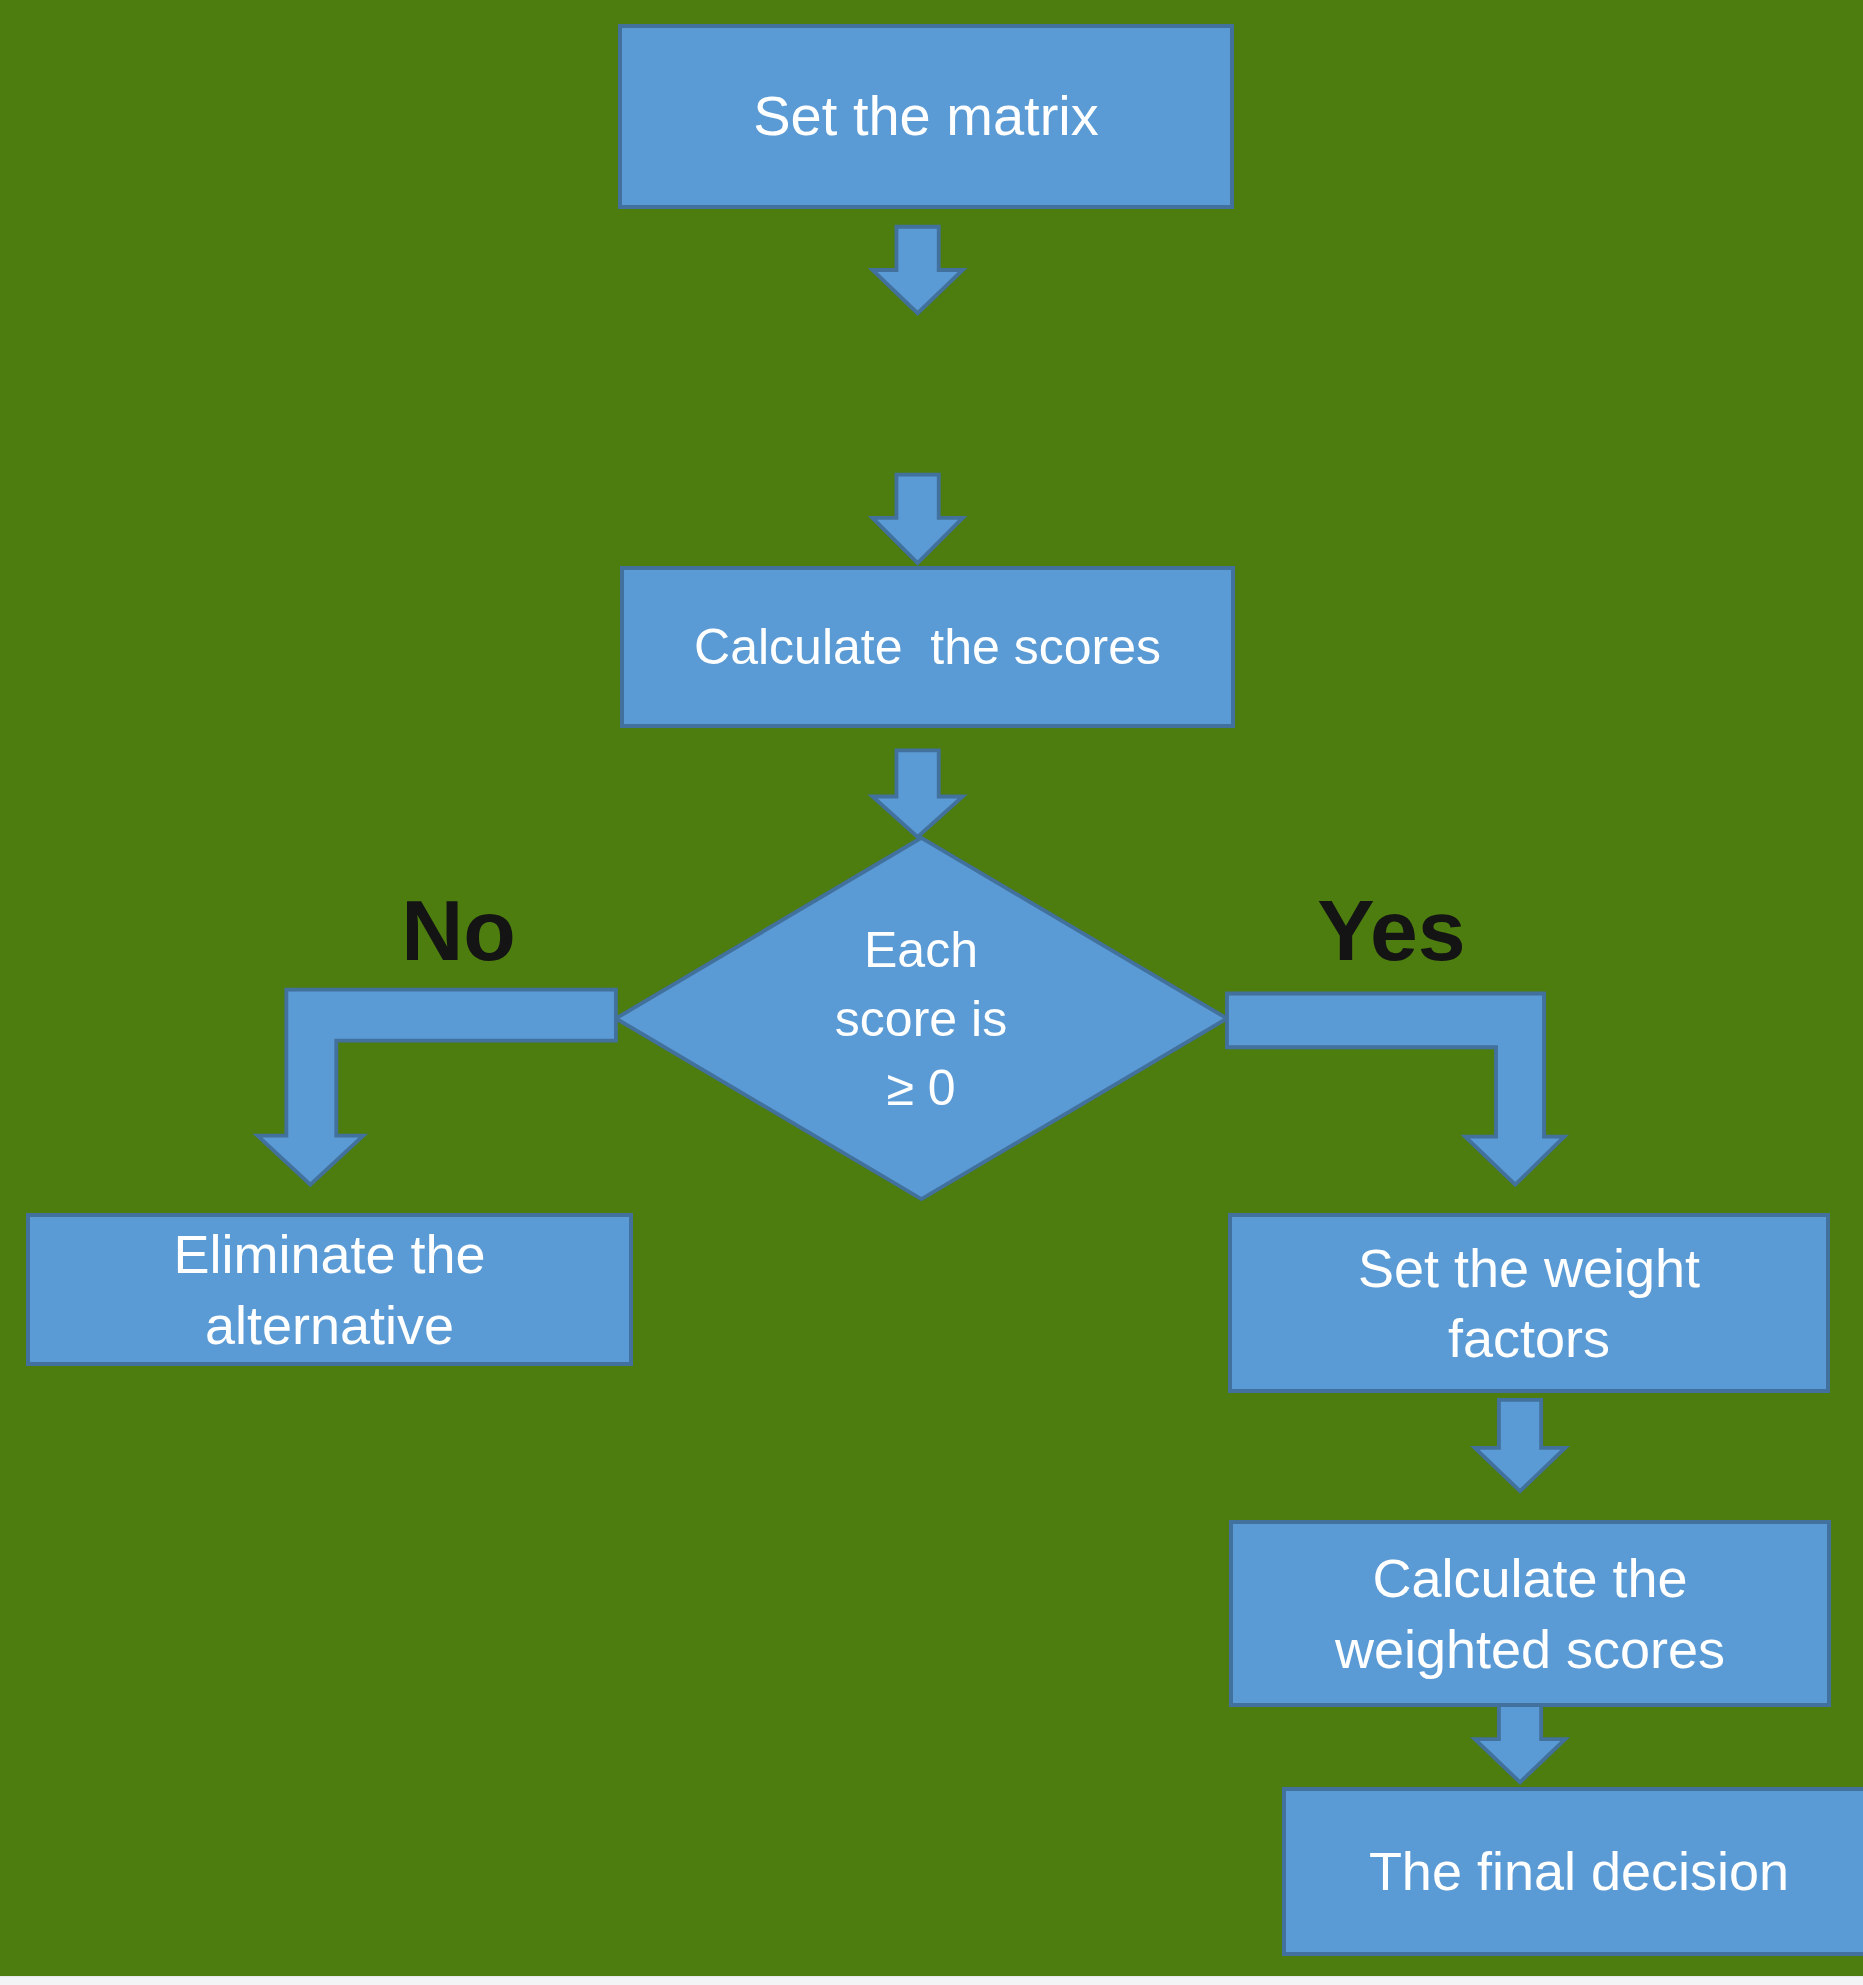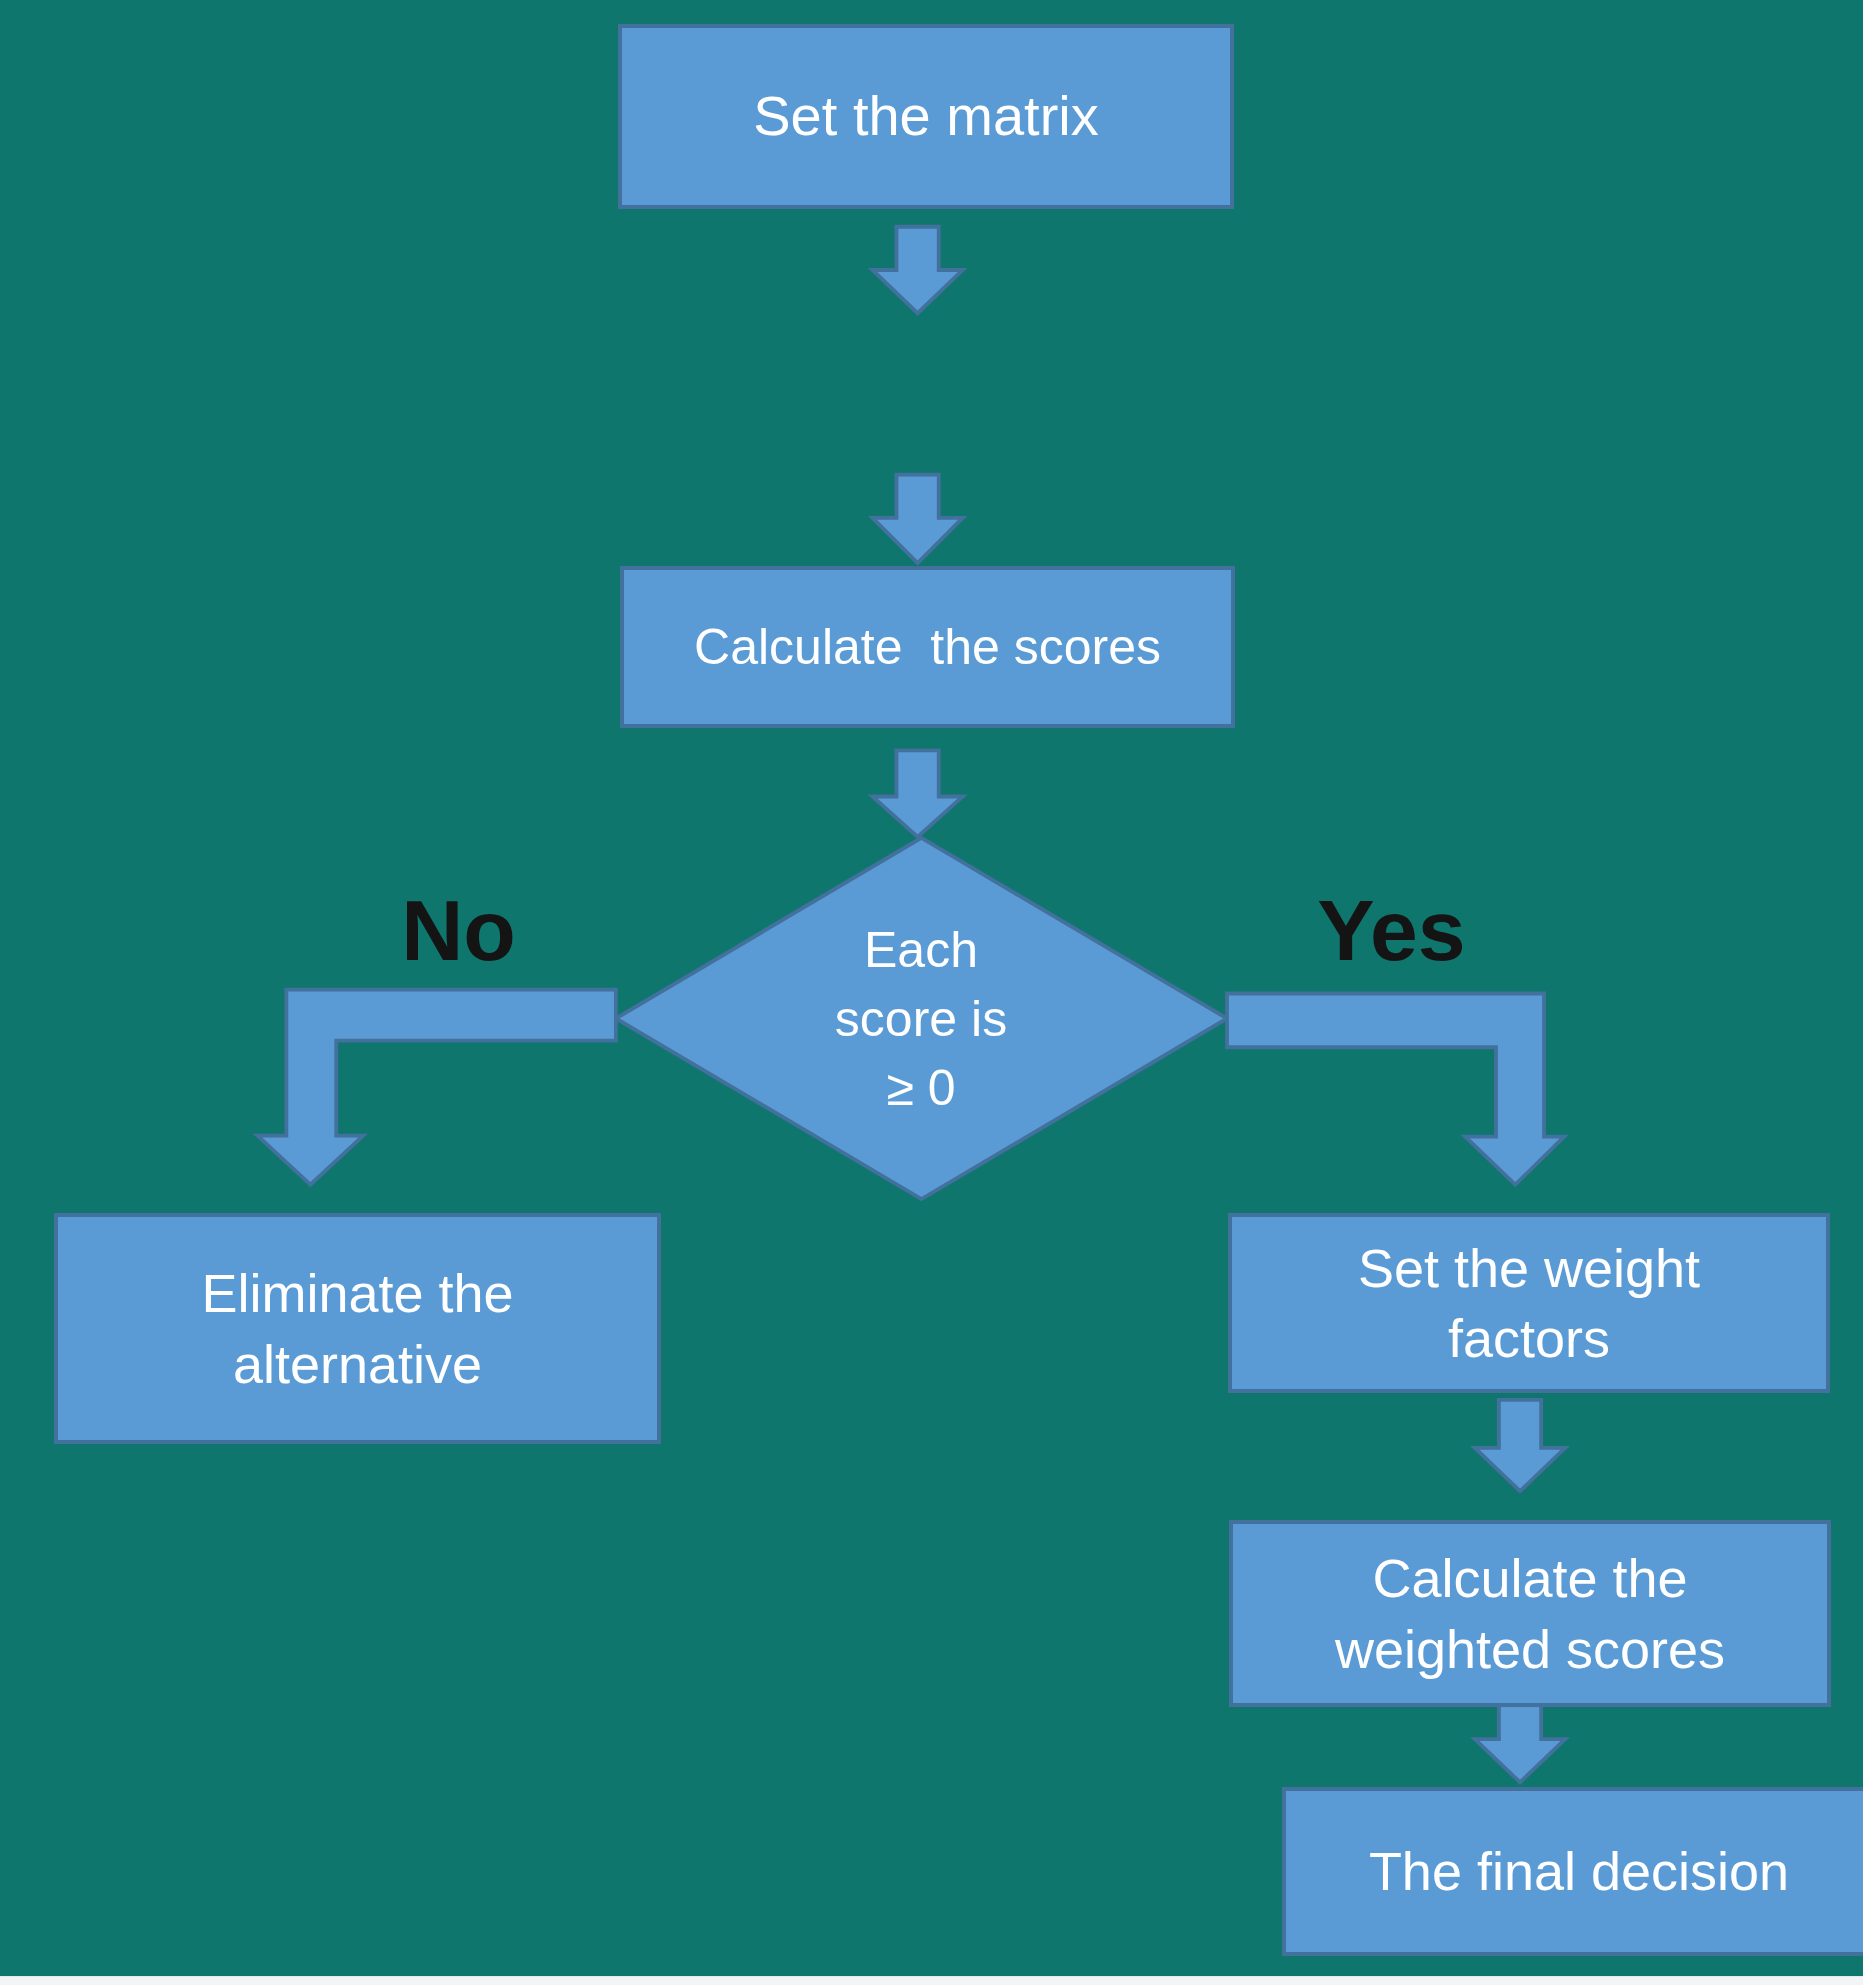--- a/index.html
+++ b/index.html
@@ -7,21 +7,21 @@
     --node-border:#41719c;
     --node-text:#ffffff;
     --branch-label-text:#141414;
     --footer-strip:#f3f4f5;
   }
   html,body{margin:0;padding:0;background:#ffffff;}
   #canvas{
     position:relative;
     width:1864px;
     height:1986px;
-    background:#0f766e;
+    background:#4d7c0f;
     overflow:hidden;
     font-family:"Liberation Sans","DejaVu Sans",sans-serif;
   }
   #shape-layer{
     position:absolute;
     left:0;top:0;
     width:1864px;
     height:1986px;
   }
   .shape{
@@ -57,21 +57,21 @@
   .branch-label{
     position:absolute;
     width:211px;height:96px;
     color:var(--branch-label-text);
     font-size:86px;font-weight:700;
     text-align:center;line-height:96px;
   }
   #node-set-matrix      {left:618px; top:24px;   width:616px; height:185px; font-size:56px;}
   #node-set-minmax      {left:623px; top:316px;  width:583px; height:148px; font-size:54px;}
   #node-calc-scores     {left:620px; top:566px;  width:615px; height:162px; font-size:50px;}
-  #node-eliminate       {left:26px;  top:1213px; width:607px; height:231px; font-size:54px;margin-left:28px;}
+  #node-eliminate       {left:26px;  top:1213px; width:607px; height:153px; font-size:54px;}
   #node-set-weights     {left:1228px;top:1213px; width:602px; height:180px; font-size:54px;}
   #node-calc-weighted   {left:1229px;top:1496px; width:602px; height:187px; font-size:54px;margin-top:24px;}
   #node-final-decision  {left:1246px;top:1787px; width:594px; height:169px; font-size:54px;margin-left:36px;}
   #branch-label-no {left:353px; top:882px;}
   #branch-label-yes{left:1286px;top:882px;}
   #footer-strip{
     position:absolute;
     left:0;bottom:0;
     width:100%;height:8.6px;
     background:var(--footer-strip);

